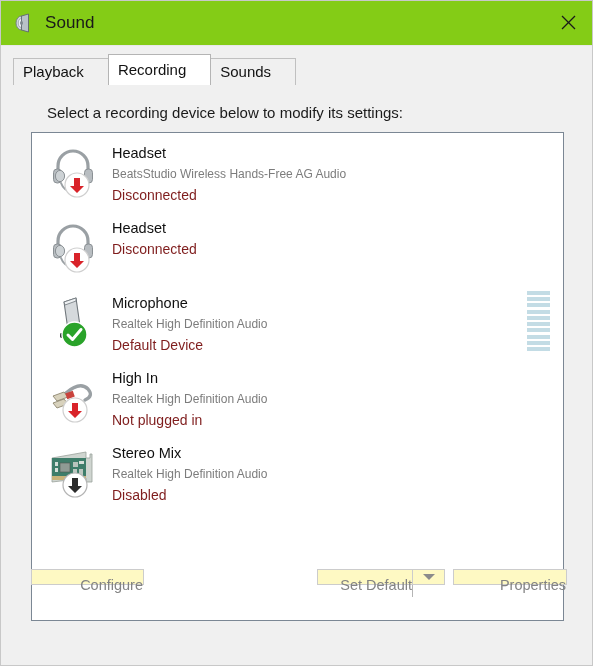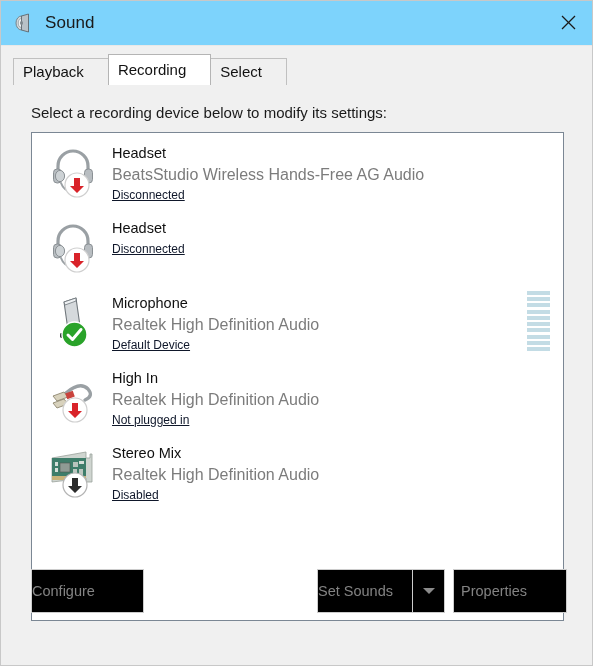--- a/index.html
+++ b/index.html
@@ -21,21 +21,21 @@
     height: 666px;
     background: #f0f0f0;
     box-sizing: border-box;
     border: 1px solid #c8c8c8;
   }
 
   
   .titlebar {
     position: relative;
     height: 44px;
-    background: #7dd3fc;
+    background: #84cc16;
     display: flex;
     align-items: center;
     border-bottom: 1px solid #e8e8e8;
   }
   .title-icon {
     width: 22px;
     height: 22px;
     margin-left: 12px;
     margin-right: 10px;
     flex: 0 0 auto;
@@ -99,22 +99,21 @@
 
   
   .pane {
     position: relative;
     background: #f0f0f0;
     padding: 0;
   }
   .instruction {
     font-size: 15px;
     color: #1a1a1a;
-    padding: 19px 0 11px 22px;
-    margin-left: 8px;
+    padding: 19px 0 11px 46px;
   }
 
   
   .listbox {
     position: relative;
     margin: 0 28px 0 30px;
     height: 489px;
     background: #ffffff;
     border: 1px solid #7b8794;
     box-sizing: border-box;
@@ -140,29 +139,28 @@
   .device-text {
     margin-left: 10px;
     margin-top: 3px;
   }
   .dev-name {
     font-size: 14.5px;
     color: #0f0f0f;
     line-height: 21px;
   }
   .dev-desc {
-    font-size: 16px;
+    font-size: 12px;
     color: #7c7c7c;
     line-height: 21px;
   }
   .dev-status {
-    font-size: 12px;
-    color: #0f172a;
+    font-size: 14px;
+    color: #7f1d1d;
     line-height: 21px;
-    text-decoration: underline;
   }
 
   
   .vumeter {
     position: absolute;
     right: 13px;
     top: 8px;
     width: 23px;
     height: 60px;
     display: flex;
@@ -178,28 +176,28 @@
   
   .buttonbar {
     position: absolute;
     left: 0;
     right: 0;
     bottom: 0;
     height: 64px;
   }
   .btn {
     position: absolute;
-    background: #000000;
+    background: #fef9c3;
     border: 1px solid #cccccc;
     color: #838383;
     font-size: 14.5px;
     font-family: "Liberation Sans", sans-serif;
-    height: 44px;
+    height: 16px;
     line-height: 30px;
-    text-align: left;
+    text-align: right;
     box-sizing: border-box;
     cursor: default;
     padding: 0;
   }
   .btn-configure {
     left: 30px;
     top: 12px;
     width: 113px;
   }
   .btn-setdefault {
@@ -257,21 +255,21 @@
       <svg class="close-glyph" viewBox="0 0 15 15">
         <line x1="1" y1="1" x2="14" y2="14" stroke="#1a1a1a" stroke-width="1.2"></line>
         <line x1="14" y1="1" x2="1" y2="14" stroke="#1a1a1a" stroke-width="1.2"></line>
       </svg>
     </div>
   </div>
 
   <div class="tabstrip">
     <div class="tab">Playback</div>
     <div class="tab active">Recording</div>
-    <div class="tab">Select</div>
+    <div class="tab">Sounds</div>
   </div>
 
   <div class="pane">
 
     <div class="instruction">Select a recording device below to modify its settings:</div>
 
     <div class="listbox">
 
       <div class="device">
         <div class="device-icon">
@@ -392,21 +390,21 @@
           <div class="dev-name">Stereo Mix</div>
           <div class="dev-desc">Realtek High Definition Audio</div>
           <div class="dev-status">Disabled</div>
         </div>
       </div>
 
     </div>
 
     <div class="buttonbar">
       <button class="btn btn-configure" disabled="">Configure</button>
-      <button class="btn btn-setdefault" disabled="">Set Sounds</button>
+      <button class="btn btn-setdefault" disabled="">Set Default</button>
       <div class="btn-sep"></div>
       <button class="btn btn-setdefault-arrow" disabled="">
         <span class="arrow-glyph"></span>
       </button>
       <button class="btn btn-properties" disabled="">Properties</button>
     </div>
 
   </div>
 </div>
 

